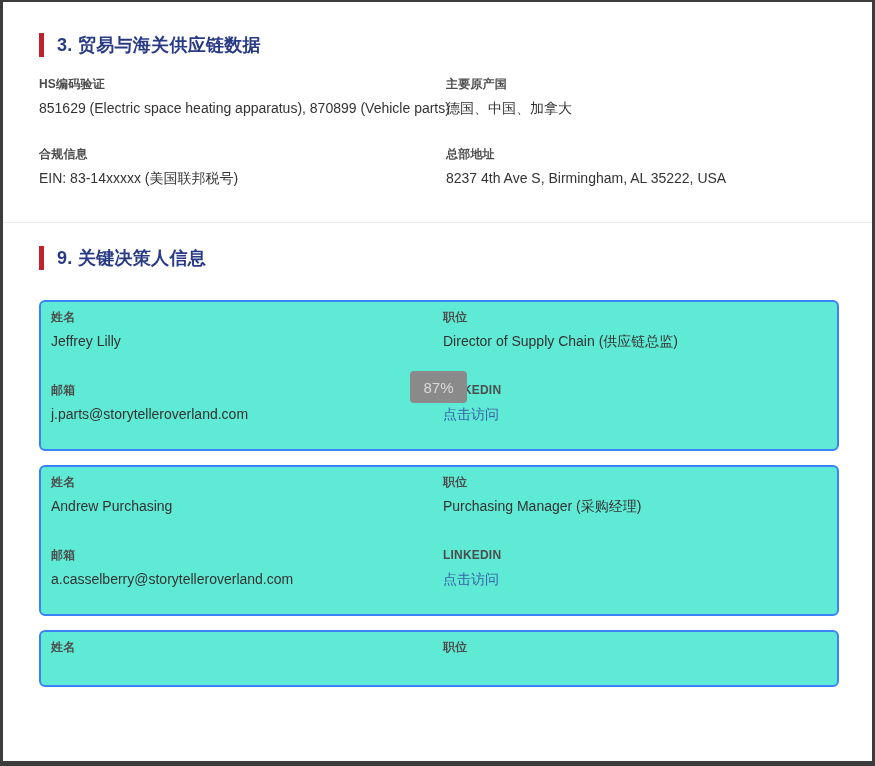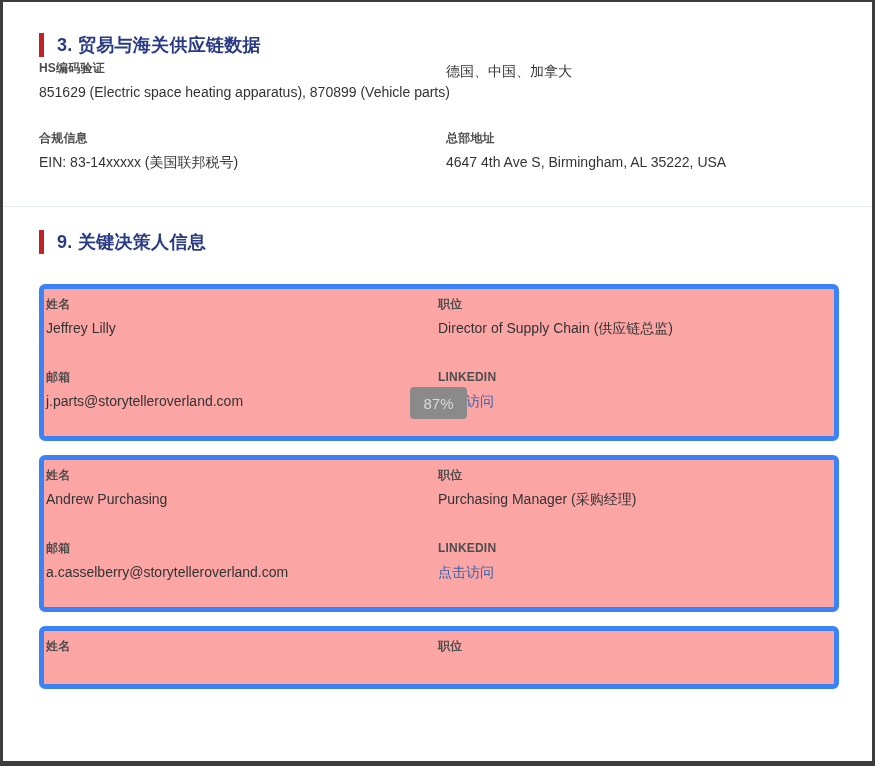--- a/index.html
+++ b/index.html
@@ -20,60 +20,60 @@
   .sec-title { display:flex; align-items:center; gap:13px; }
   .accent-bar { width:5px; height:24px; background:#bf2228; flex:0 0 auto; }
   .sec-title h2 {
     margin:0; font-size:18px; font-weight:bold; color:#293a85;
     letter-spacing:.3px; line-height:24px;
   }
 
   
   .sec3 { padding:31px 20px 33px 36px; }
   .fgrid {
-    margin-top:4px;
+    margin-top:20px;
     display:grid;
     grid-template-columns:407px minmax(0,1fr);
     row-gap:27px;
   }
   .flabel {
     font-size:12px; font-weight:bold; color:#4d4d4d;
     margin-bottom:6px; line-height:15px; letter-spacing:.2px;
   }
   .fvalue {
     font-size:14px; color:#333333; line-height:21.5px;
     white-space:pre-line;
   }
   .nowrap .fvalue { white-space:nowrap; }
 
   .divider { border:0; border-top:1px solid #e9eaec; margin:0; }
 
   
   .sec4 { padding:23px 33px 0 36px; }
   .cards { margin-top:30px; display:flex; flex-direction:column; gap:14px; }
   .card {
-    background:#fca5a5;
-    border:5px solid #3b82f6;
+    background:#5eead4;
+    border:2px solid #3b82f6;
     border-radius:6px;
-    padding:8px 14px 24px 2px;
+    padding:8px 14px 24px 10px;
     box-sizing:border-box;
   }
   .cgrid {
     display:grid;
     grid-template-columns:392px minmax(0,1fr);
     row-gap:30px;
   }
   .link {
     font-size:14px; color:#3a62a8; text-decoration:none; line-height:21.5px;
     display:inline-block;
   }
 
   
   .zoom-badge {
-    position:absolute; left:407px; top:385px;
+    position:absolute; left:407px; top:369px;
     width:57px; height:32px;
     background:#8a8a8a;
     border-radius:4px;
     color:#d9d9d9;
     font-size:15px;
     display:flex; align-items:center; justify-content:center;
     z-index:5;
   }
 </style>
 </head>
@@ -85,29 +85,30 @@
     <div class="sec-title">
       <span class="accent-bar"></span>
       <h2>3. 贸易与海关供应链数据</h2>
     </div>
     <div class="fgrid">
       <div class="field nowrap">
         <div class="flabel">HS编码验证</div>
         <div class="fvalue">851629 (Electric space heating apparatus), 870899 (Vehicle parts)</div>
       </div>
       <div class="field">
+        <div class="flabel">主要原产国</div>
         <div class="fvalue">德国、中国、加拿大</div>
       </div>
       <div class="field">
         <div class="flabel">合规信息</div>
         <div class="fvalue">EIN: 83-14xxxxx (美国联邦税号)</div>
       </div>
       <div class="field">
         <div class="flabel">总部地址</div>
-        <div class="fvalue">4647 4th Ave S, Birmingham, AL 35222, USA</div>
+        <div class="fvalue">8237 4th Ave S, Birmingham, AL 35222, USA</div>
       </div>
     </div>
   </section>
 
   <hr class="divider">
 
   <section class="sec4">
     <div class="sec-title">
       <span class="accent-bar"></span>
       <h2>9. 关键决策人信息</h2>

